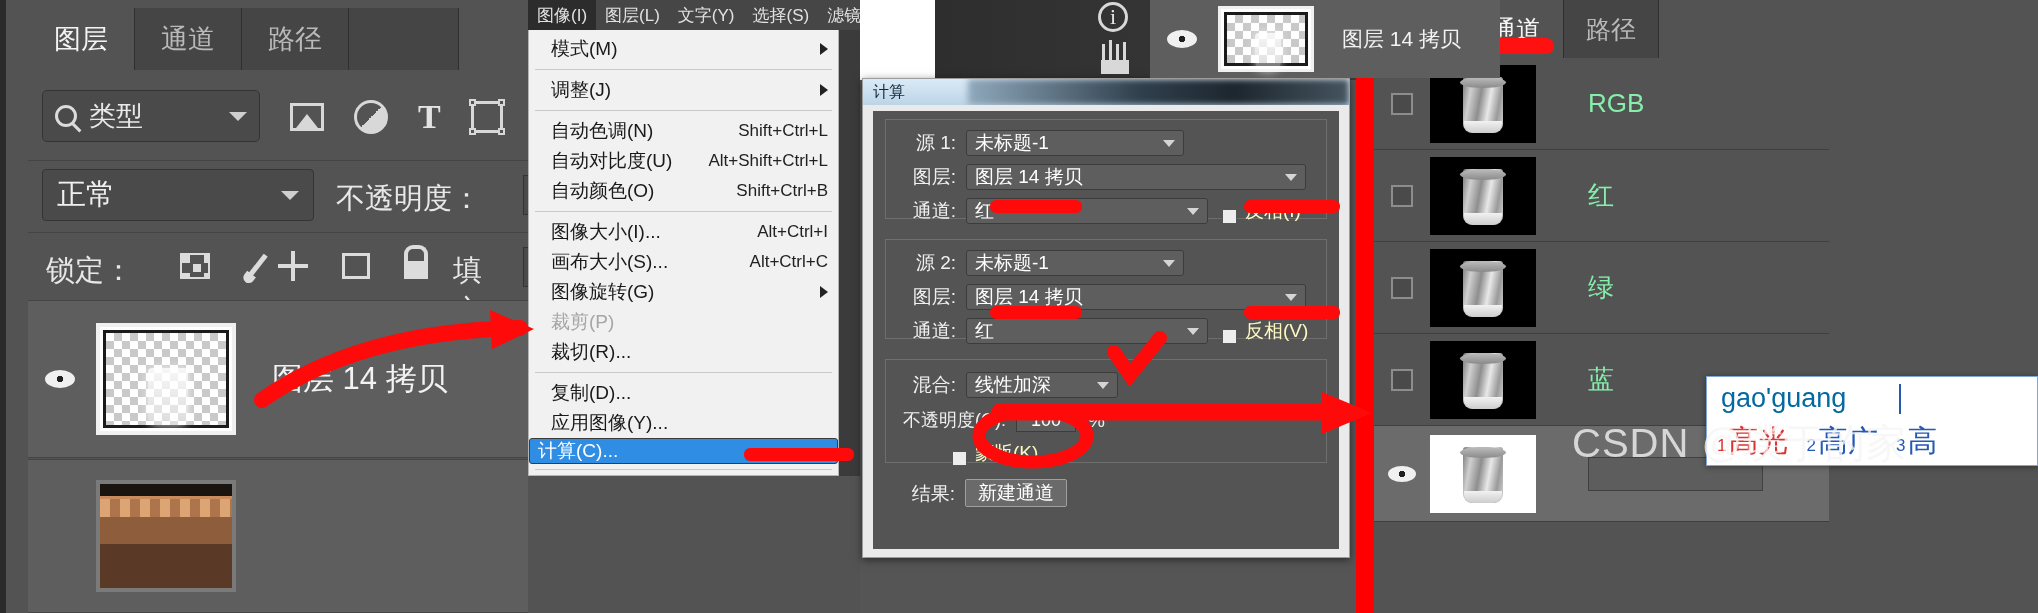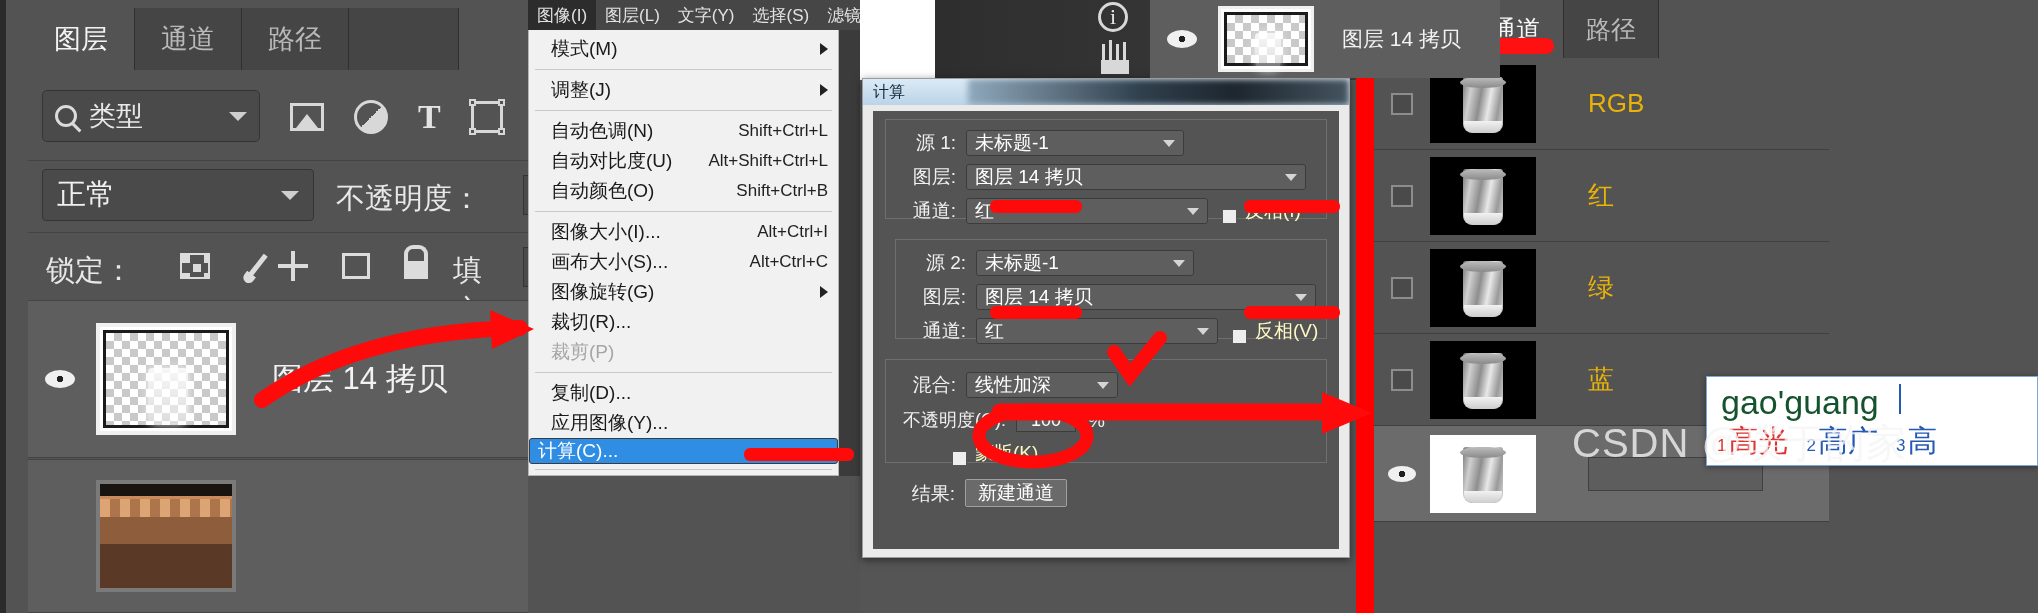--- a/index.html
+++ b/index.html
@@ -193,30 +193,30 @@
   .ch-thumb{width:106px;height:78px;background:#000;position:relative;overflow:hidden;}
   .ch-thumb.white{background:#fff;}
   .glass{position:absolute;left:50%;top:12px;transform:translateX(-50%);
     width:40px;height:56px;}
   .glass .body{position:absolute;inset:0;border-radius:3px 3px 9px 9px;
     background:linear-gradient(100deg,#777 0%,#cfcfcf 20%,#8e8e8e 42%,#e8e8e8 62%,#9a9a9a 82%,#d5d5d5 100%);}
   .glass .rim{position:absolute;left:-3px;right:-3px;top:0;height:11px;border-radius:50%;
     background:linear-gradient(180deg,#bdbdbd,#8a8a8a);}
   .glass .base{position:absolute;left:1px;right:1px;bottom:0;height:12px;border-radius:0 0 9px 9px;
     background:linear-gradient(180deg,#f2f2f2,#cdcdcd);}
-  .ch-name{margin-left:52px;font-size:26px;color:#eab308;}
+  .ch-name{margin-left:52px;font-size:26px;color:#86efac;}
   .ch-row.sel-row{background:#6b6b6b;}
   .ch-eye{width:28px;height:16px;border-radius:50%;border:2px solid #f0f0f0;
     background:radial-gradient(circle,#1f1f1f 0 22%,#f0f0f0 24% 100%);}
   .name-edit{margin-left:52px;width:175px;height:34px;background:#5d5d5d;border:1px solid #404040;}
 
   
   #ime{position:absolute;left:1706px;top:376px;width:332px;height:90px;
     background:#fff;border:1px solid #7ea7d8;box-shadow:0 1px 6px rgba(0,0,0,.4);}
-  #ime .pinyin{position:absolute;left:14px;top:6px;font-size:34px;color:#14532d;}
+  #ime .pinyin{position:absolute;left:14px;top:6px;font-size:27px;color:#0369a1;}
   #ime .caret{position:absolute;left:192px;top:7px;width:2px;height:30px;background:#2559b4;}
   #ime .cands{position:absolute;left:10px;top:44px;right:4px;display:flex;align-items:baseline;gap:18px;}
   #ime .cand{display:flex;align-items:baseline;font-size:30px;}
   #ime .cand .idx{font-size:17px;margin-right:2px;}
   #ime .c1 .idx{color:#d33;} #ime .c1 .w{color:#d33;}
   #ime .c2 .idx{color:#2559b4;} #ime .c2 .w{color:#2559b4;}
   #ime .c3 .idx{color:#2559b4;} #ime .c3 .w{color:#2559b4;}
 
   
   #watermark{position:absolute;left:1572px;top:416px;font-size:40px;color:rgba(245,245,245,.78);
@@ -351,25 +351,25 @@
         <span class="acc">Alt+Ctrl+I</span>
       </div>
     <div class="mi">
         <span class="lbl">画布大小(S)...</span>
         <span class="acc">Alt+Ctrl+C</span>
       </div>
     <div class="mi">
         <span class="lbl">图像旋转(G)</span>
         <span class="arrow"></span>
       </div>
-    <div class="mi">
-        <span class="lbl">裁切(R)...</span>
-      </div>
     <div class="mi dim">
         <span class="lbl">裁剪(P)</span>
+      </div>
+    <div class="mi">
+        <span class="lbl">裁切(R)...</span>
       </div>
     <div class="msep"></div>
     <div class="mi">
         <span class="lbl">复制(D)...</span>
       </div>
     <div class="mi">
         <span class="lbl">应用图像(Y)...</span>
       </div>
     <div class="mi sel">
         <span class="lbl">计算(C)...</span>
@@ -431,21 +431,21 @@
           <div class="rlabel">通道:</div>
           <div class="sel" style="width:242px">
             <span class="sv">红</span>
             <span class="dcv"></span>
           </div>
           <div class="cbx" style="margin-left:14px"></div>
           <div class="cblbl">反相(I)</div>
         </div>
       </div>
 
-      <div class="grp" style="top:128px;height:100px;margin-left:10px;">
+      <div class="grp" style="top:128px;height:100px;">
         <div class="row" style="margin-top:2px">
           <div class="rlabel">源 2:</div>
           <div class="sel" style="width:218px">
             <span class="sv">未标题-1</span>
             <span class="dcv"></span>
           </div>
         </div>
         <div class="row">
           <div class="rlabel">图层:</div>
           <div class="sel" style="width:340px">

